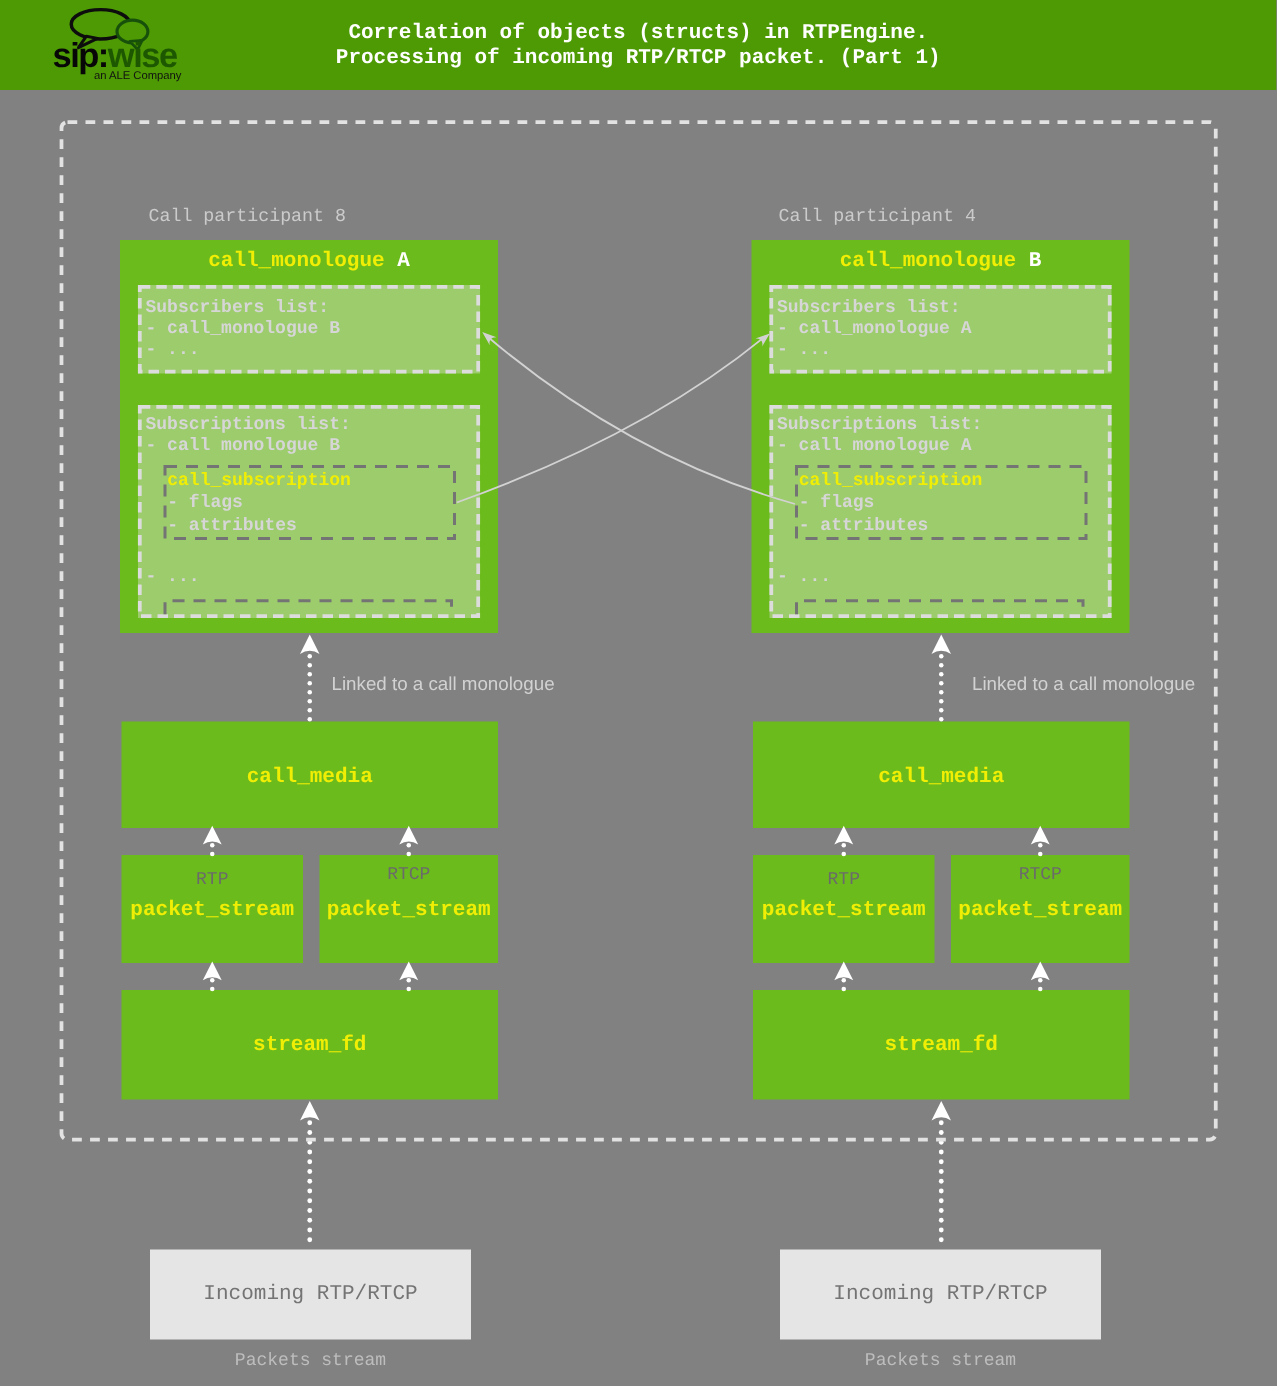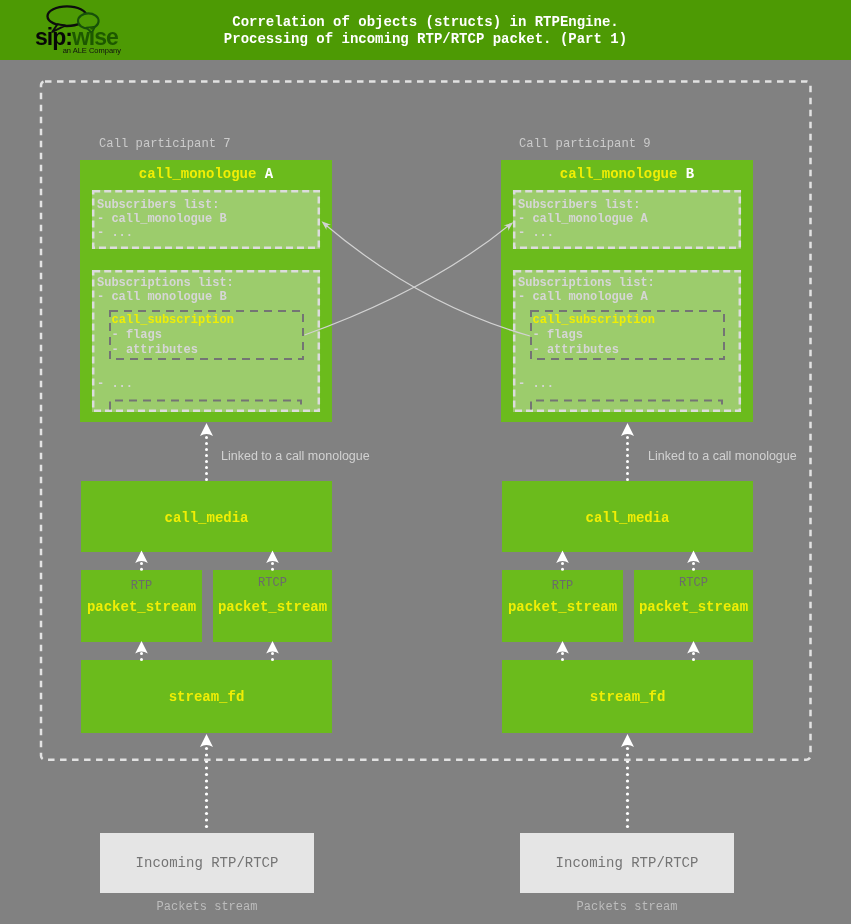--- a/index.html
+++ b/index.html
@@ -2,22 +2,22 @@
 <html><head>
 <meta charset="utf-8">
 <style>
   html,body { margin:0; padding:0; }
   body { width:851px; height:924px; background:#818181; position:relative; overflow:hidden; }
 </style>
 </head>
 <body>
 <div style="position:absolute;left:0;top:0;width:851px;height:60px;background:#4d9a04;"></div>
 <div style="position:absolute;left:0;top:14px;width:851px;text-align:center;font-family:&quot;Liberation Mono&quot;, monospace;font-weight:bold;font-size:14px;line-height:17px;color:#ffffff;">Correlation of objects (structs) in RTPEngine.<br>Processing of incoming RTP/RTCP packet. (Part 1)</div>
-<div style="position:absolute;left:99px;top:137px;font-family:&quot;Liberation Mono&quot;, monospace;font-size:12.2px;color:#cbcbcb;line-height:14.2px;white-space:pre;">Call participant 7</div>
-<div style="position:absolute;left:519px;top:137px;font-family:&quot;Liberation Mono&quot;, monospace;font-size:12.2px;color:#cbcbcb;line-height:14.2px;white-space:pre;">Call participant 9</div>
+<div style="position:absolute;left:99px;top:137px;font-family:&quot;Liberation Mono&quot;, monospace;font-size:12.2px;color:#cbcbcb;line-height:14.2px;white-space:pre;">Call participant 8</div>
+<div style="position:absolute;left:519px;top:137px;font-family:&quot;Liberation Mono&quot;, monospace;font-size:12.2px;color:#cbcbcb;line-height:14.2px;white-space:pre;">Call participant 4</div>
 <div style="position:absolute;left:80px;top:160px;width:252px;height:262px;background:#6bbb1c;"></div>
 <div style="position:absolute;left:80px;top:167px;width:252px;text-align:center;font-family:&quot;Liberation Mono&quot;, monospace;font-weight:bold;font-size:14px;line-height:15px;"><span style="color:#f0ee05">call_monologue</span><span style="color:#ffffff"> A</span></div>
 <div style="position:absolute;left:92px;top:190px;width:228px;height:59px;background:#9ccc6c;"></div>
 <div style="position:absolute;left:97px;top:198px;font-family:&quot;Liberation Mono&quot;, monospace;font-size:12px;color:#d6d6d6;font-weight:bold;line-height:14px;white-space:pre;">Subscribers list:
 - call_monologue B
 - ...</div>
 <div style="position:absolute;left:92px;top:270px;width:228px;height:142px;background:#9ccc6c;"></div>
 <div style="position:absolute;left:97px;top:276px;font-family:&quot;Liberation Mono&quot;, monospace;font-size:12px;color:#d6d6d6;font-weight:bold;line-height:14px;white-space:pre;">Subscriptions list:
 - call monologue B</div>
 <div style="position:absolute;left:111.5px;top:314px;font-family:&quot;Liberation Mono&quot;, monospace;font-size:12px;color:#f0ee05;font-weight:bold;line-height:13px;white-space:pre;">call_subscription</div>

